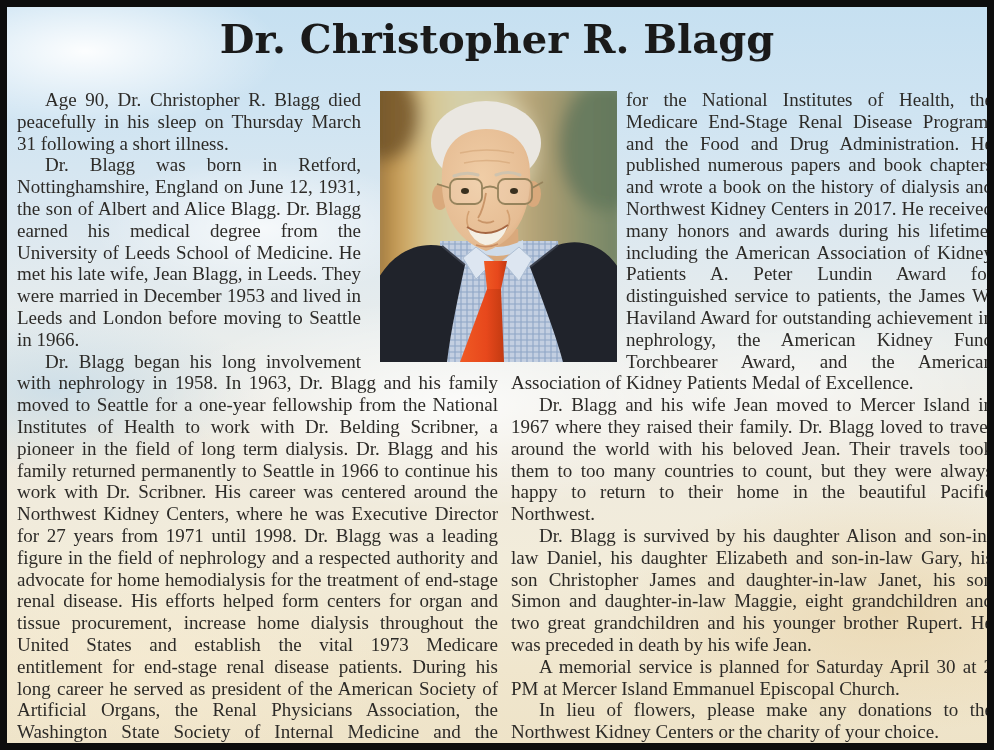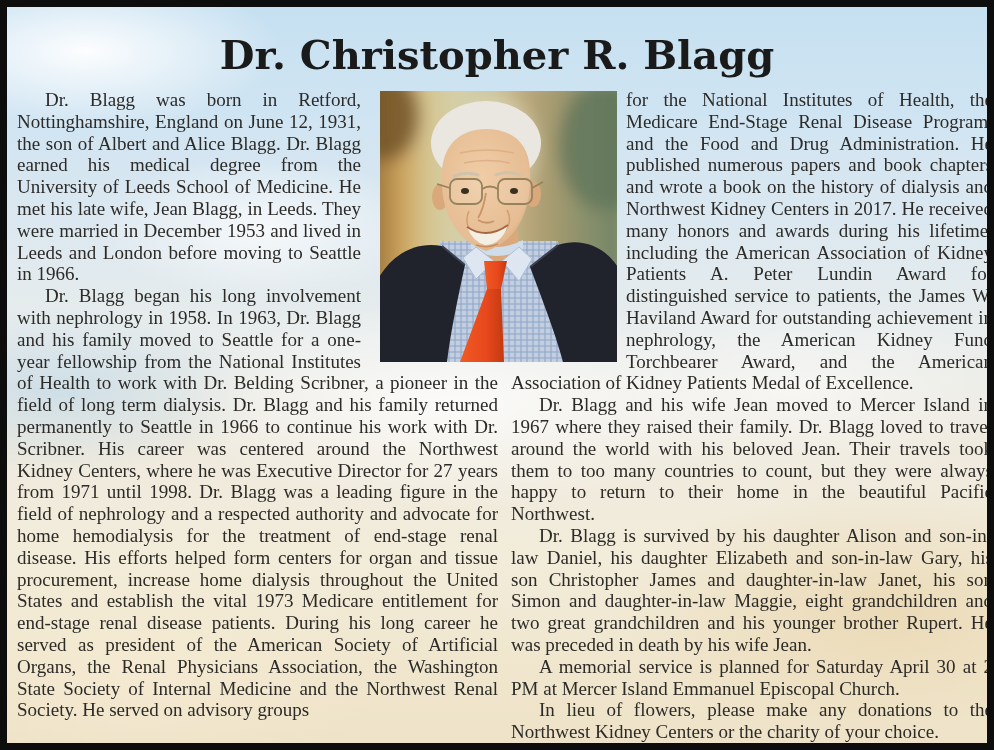--- a/index.html
+++ b/index.html
@@ -13,21 +13,21 @@
       radial-gradient(ellipse 280px 110px at 8% 6%,  rgba(255,255,255,.95), rgba(255,255,255,0) 70%),
       radial-gradient(ellipse 240px 100px at 26% 30%, rgba(255,255,255,.75), rgba(255,255,255,0) 70%),
       radial-gradient(ellipse 420px 150px at 46% 54%, rgba(255,255,255,.8),  rgba(255,255,255,0) 70%),
       radial-gradient(ellipse 330px 130px at 80% 52%, rgba(255,255,255,.55), rgba(255,255,255,0) 70%),
       radial-gradient(ellipse 300px 120px at 5% 52%,  rgba(186,214,233,.6),  rgba(186,214,233,0) 70%),
       radial-gradient(ellipse 380px 170px at 90% 82%, rgba(230,205,158,.55), rgba(230,205,158,0) 72%),
       radial-gradient(ellipse 340px 150px at 14% 90%, rgba(247,236,211,.65), rgba(247,236,211,0) 72%),
       linear-gradient(180deg,#c6e0f1 0%,#cfe4f2 14%,#dce8f0 30%,#e9edec 45%,#efeade 60%,#f2ecda 75%,#f0e6cd 90%,#eee3c8 100%);
   }
   .title{
-    position:absolute;left:0;top:26px;width:100%;
+    position:absolute;left:0;top:10px;width:100%;
     text-align:center;
     font-family:"DejaVu Serif",serif;
     font-weight:bold;
     font-size:40px;
     line-height:1.1;
     color:#1a1a1a;
   }
   .col{
     position:absolute;
     font-family:"Liberation Serif",serif;
@@ -141,20 +141,21 @@
       <path d="M89,120 Q84,131 91,141 M127,119 Q133,130 125,140" stroke="#d3a071" stroke-width="1.6" fill="none"></path>
 
       <path d="M87,136 Q107,149 128,134 Q121,154 105,154 Q93,151 87,136 Z" fill="#f4efe4"></path>
       <path d="M87,136 Q107,149 128,134" stroke="#a56642" stroke-width="2" fill="none"></path>
       <path d="M96,154 Q107,158 118,153" stroke="#c98d62" stroke-width="1.6" fill="none"></path>
     </svg>
   </div>
 
   <div class="col col-left">
     <div class="wrap-spacer-right"></div>
+    <p>Age 90, Dr. Christopher R. Blagg died peacefully in his sleep on Thursday March 31 following a short illness.</p>
     <p>Dr. Blagg was born in Retford, Nottinghamshire, England on June 12, 1931, the son of Albert and Alice Blagg. Dr. Blagg earned his medical degree from the University of Leeds School of Medicine. He met his late wife, Jean Blagg, in Leeds. They were married in December 1953 and lived in Leeds and London before moving to Seattle in 1966.</p>
     <p>Dr. Blagg began his long involvement with nephrology in 1958. In 1963, Dr. Blagg and his family moved to Seattle for a one-year fellowship from the National Institutes of Health to work with Dr. Belding Scribner, a pioneer in the field of long term dialysis. Dr. Blagg and his family returned permanently to Seattle in 1966 to continue his work with Dr. Scribner. His career was centered around the Northwest Kidney Centers, where he was Executive Director for 27 years from 1971 until 1998. Dr. Blagg was a leading figure in the field of nephrology and a respected authority and advocate for home hemodialysis for the treatment of end-stage renal disease. His efforts helped form centers for organ and tissue procurement, increase home dialysis throughout the United States and establish the vital 1973 Medicare entitlement for end-stage renal disease patients. During his long career he served as president of the American Society of Artificial Organs, the Renal Physicians Association, the Washington State Society of Internal Medicine and the Northwest Renal Society. He served on advisory groups</p>
   </div>
 
   <div class="col col-right">
     <div class="wrap-spacer-left"></div>
     <p class="cont">for the National Institutes of Health, the Medicare End-Stage Renal Disease Program, and the Food and Drug Administration. He published numerous papers and book chapters and wrote a book on the history of dialysis and Northwest Kidney Centers in 2017. He received many honors and awards during his lifetime, including the American Association of Kidney Patients A. Peter Lundin Award for distinguished service to patients, the James W. Haviland Award for outstanding achievement in nephrology, the American Kidney Fund Torchbearer Award, and the American Association of Kidney Patients Medal of Excellence.</p>
     <p>Dr. Blagg and his wife Jean moved to Mercer Island in 1967 where they raised their family. Dr. Blagg loved to travel around the world with his beloved Jean. Their travels took them to too many countries to count, but they were always happy to return to their home in the beautiful Pacific Northwest.</p>
     <p>Dr. Blagg is survived by his daughter Alison and son-in-law Daniel, his daughter Elizabeth and son-in-law Gary, his son Christopher James and daughter-in-law Janet, his son Simon and daughter-in-law Maggie, eight grandchildren and two great grandchildren and his younger brother Rupert. He was preceded in death by his wife Jean.</p>
     <p>A memorial service is planned for Saturday April 30 at 2 PM at Mercer Island Emmanuel Episcopal Church.</p>

